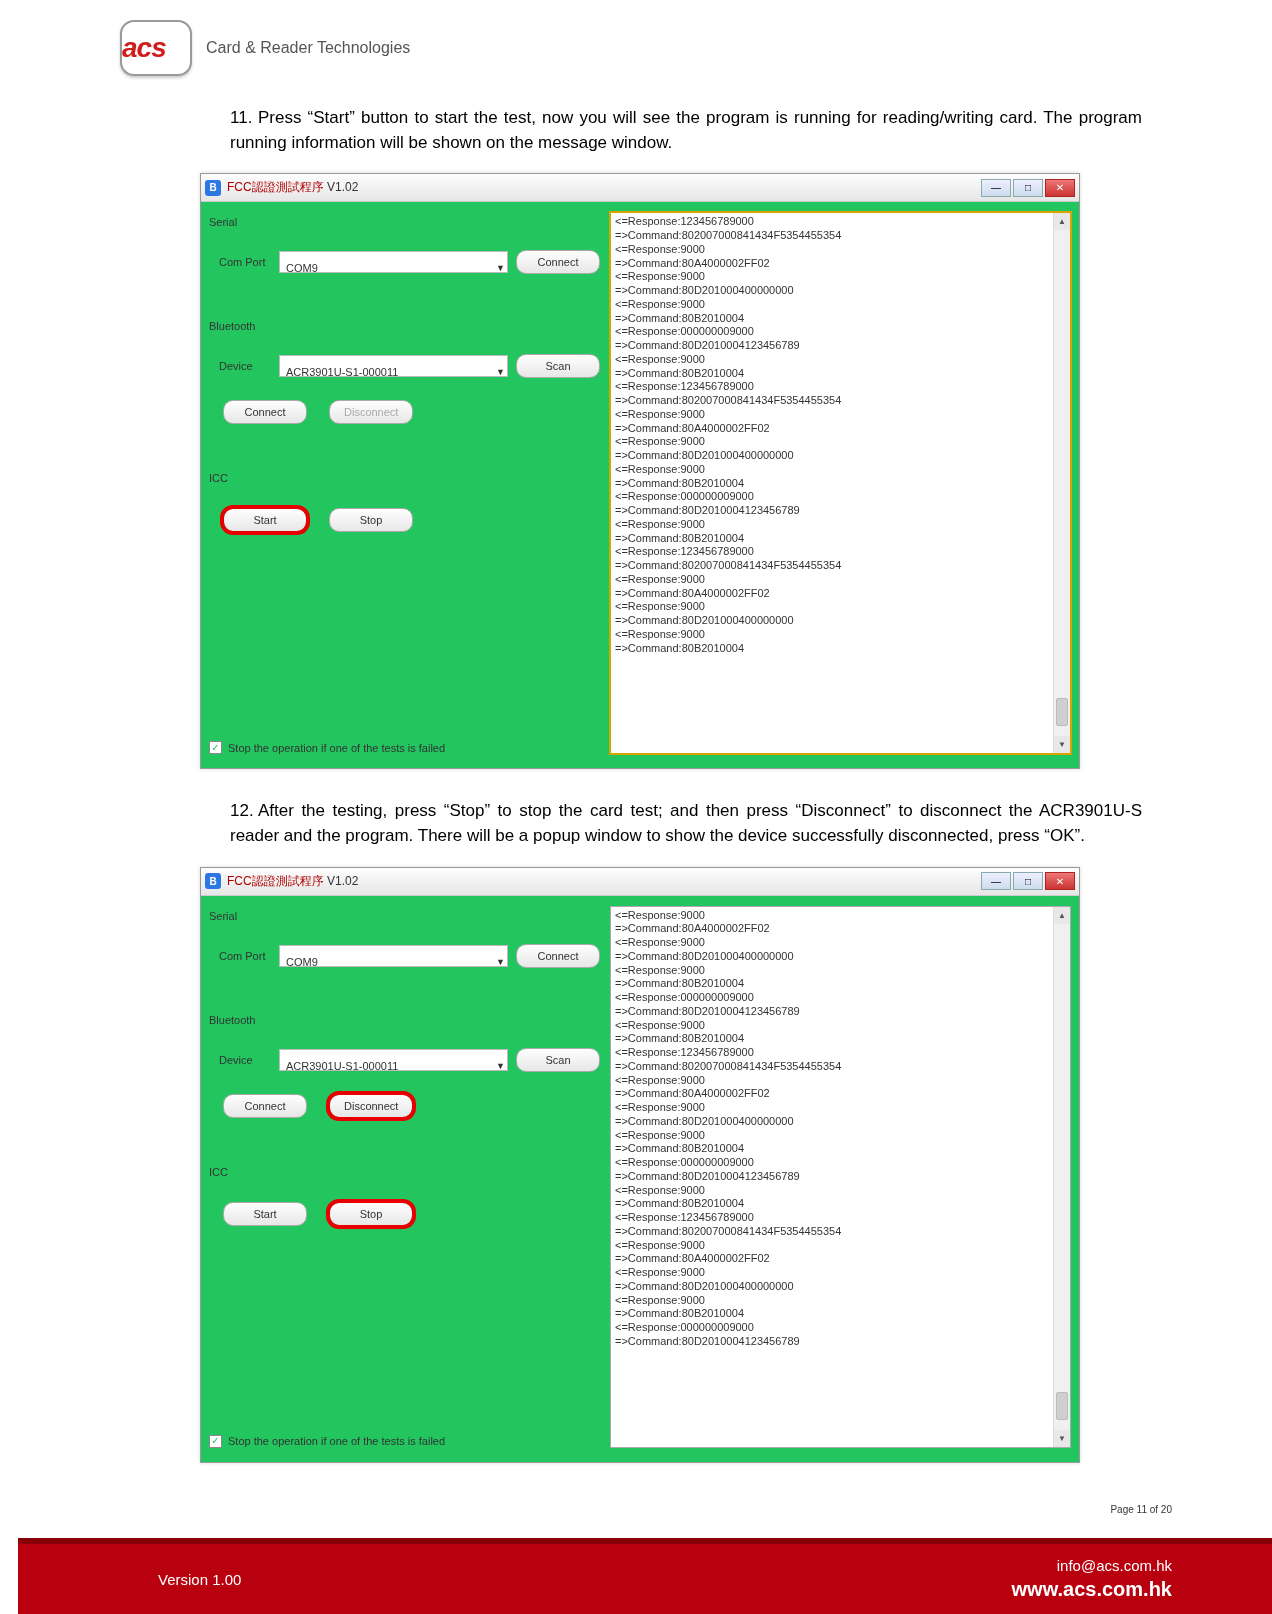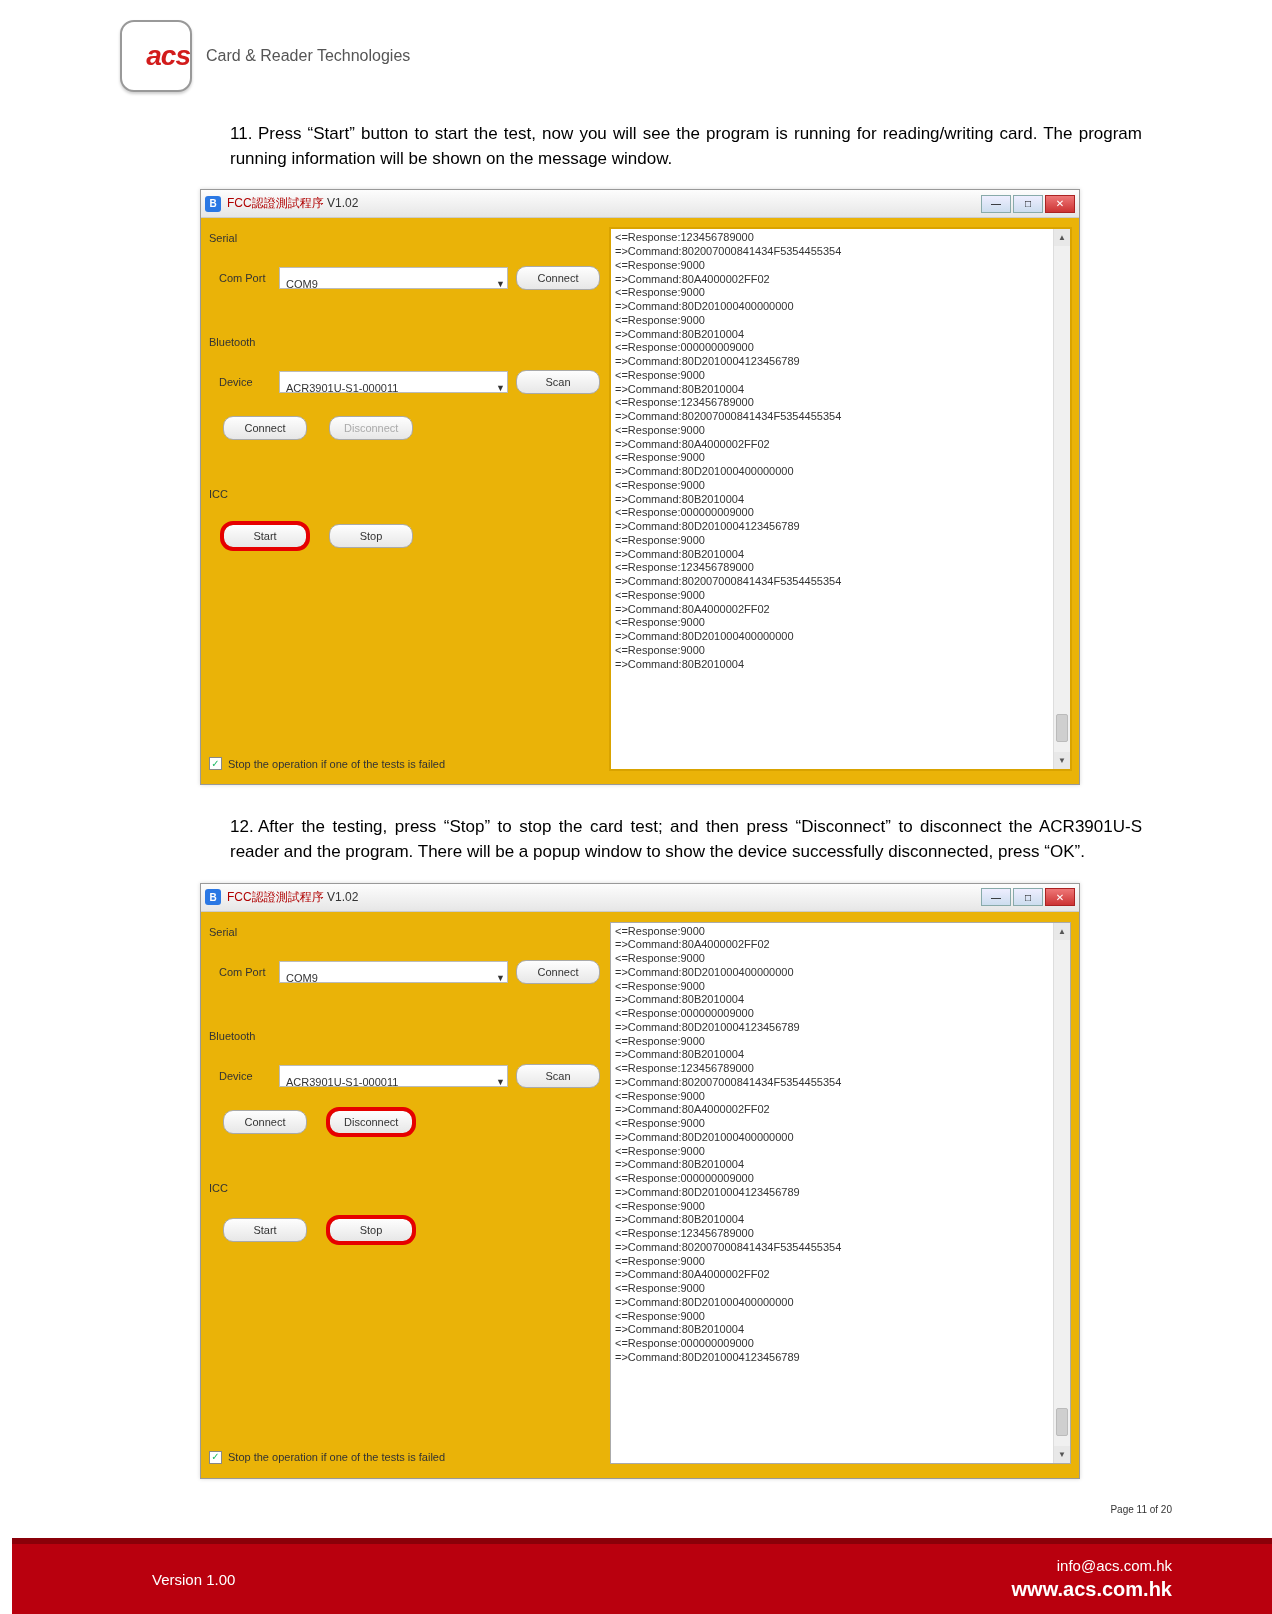--- a/index.html
+++ b/index.html
@@ -1,58 +1,58 @@
 <!DOCTYPE html>
 <html><head>
 <meta charset="utf-8">
 <style>
   * { box-sizing: border-box; }
   body { margin:0; padding:0; font-family: Arial, sans-serif; background:#fff; width:1272px; }
   .page { width:1272px; min-height:1614px; position:relative; padding:20px 100px 0 100px; }
   .header { display:flex; align-items:center; gap:14px; margin-bottom:30px; margin-left:20px;}
-  .logo-badge { width:72px; height:72px; border:2px solid #999; border-radius:14px; display:flex; align-items:center; justify-content:flex-end; background:#fff; box-shadow:0 2px 3px rgba(0,0,0,0.2);}
+  .logo-badge { width:72px; height:56px; border:2px solid #999; border-radius:14px; display:flex; align-items:center; justify-content:flex-start; background:#fff; box-shadow:0 2px 3px rgba(0,0,0,0.2);}
   .logo-text { font-size:28px; font-weight:900; color:#d21c1c; font-style:italic; letter-spacing:-1px;}
   .company { line-height:1.1; }
   .company .name { font-size:24px; font-weight:900; color:#111; }
   .company .sub { font-size:16px; color:#555; }
   .content { margin-left:130px; margin-right:30px; font-size:17px; color:#000; }
   ol.steps { list-style:none; padding:0; margin:0; }
   ol.steps > li { margin-bottom:18px; text-align:justify; line-height:1.45;}
   ol.steps > li .num { display:inline-block; min-width:28px; }
   .shot { margin:10px 0 30px -30px; }
   .window { width:880px; border:1px solid #999; background:#f0f0f0; font-family: 'Segoe UI', Tahoma, sans-serif; font-size:11px; box-shadow:0 0 4px rgba(0,0,0,0.15);}
   .titlebar { height:28px; display:flex; align-items:center; background:linear-gradient(#fdfdfd,#e6e6e6); border-bottom:1px solid #ccc; padding:0 4px;}
   .titlebar .bt-icon { width:16px; height:16px; background:#2b78e4; border-radius:3px; display:inline-flex; align-items:center; justify-content:center; color:#fff; font-size:10px; font-weight:bold; margin-right:6px;}
   .titlebar .title { flex:1; color:#333; font-size:12px;}
   .titlebar .title .cn { color:#b00000; }
   .winbtns { display:flex; gap:2px;}
   .winbtn { width:30px; height:18px; border:1px solid #8aa; background:linear-gradient(#eef,#cde); font-size:10px; display:flex; align-items:center; justify-content:center;}
   .winbtn.close { background:linear-gradient(#e77,#c33); color:#fff; border-color:#a22;}
-  .winbody { display:flex; background:#eab308; padding:10px 8px 14px 8px; gap:6px;}
+  .winbody { display:flex; background:#22c55e; padding:10px 8px 14px 8px; gap:6px;}
   .leftcol { width:395px; display:flex; flex-direction:column; gap:8px; color:#333; padding-right:4px;}
   .group-title { font-size:11px; color:#333; margin:4px 0 8px 0;}
   .row { display:flex; align-items:center; gap:8px; margin:6px 0;}
   .lbl { width:62px; font-size:11px; color:#333; text-align:left; padding-left:10px;}
   .combo { flex:1; height:22px; border:1px solid #bbb; background:#fff; display:flex; align-items:center; justify-content:space-between; padding:12px 2px 0 6px; font-size:11px;}
   .combo .chev { font-size:9px; color:#333;}
   .btn { height:24px; border:1px solid #aaa; background:linear-gradient(#fefefe,#e7e7e7); padding:0 14px; display:inline-flex; align-items:center; justify-content:center; font-size:11px; color:#333; border-radius:10px; min-width:84px;}
   .btn.dis { color:#aaa; }
   .btn.hl-red { outline:4px solid #e60000; outline-offset:-1px;}
   .btnrow { display:flex; gap:22px; padding-left:14px; margin:8px 0;}
   .check { display:flex; align-items:center; gap:6px; font-size:11px; color:#333; margin-top:auto; padding-top:60px;}
   .checkbox { width:13px; height:13px; border:1px solid #888; background:#fff; display:inline-flex; align-items:center; justify-content:center; font-size:10px; color:#2b6; line-height:1;}
   .logbox { flex:1; border:1px solid #aaa; background:#fff; padding:2px 4px; font-size:11px; color:#333; position:relative; height:542px; overflow:hidden;}
   .logbox.hl { outline:2px solid #d9a300; outline-offset:-1px;}
   .logline { white-space:nowrap; line-height:1.25;}
   .scroll { position:absolute; right:0; top:0; bottom:0; width:17px; background:#f0f0f0; border-left:1px solid #ddd;}
   .scroll .up, .scroll .down { height:17px; background:#e8e8e8; display:flex; align-items:center; justify-content:center; font-size:8px; color:#555;}
   .scroll .track { position:absolute; top:17px; bottom:17px; left:0; right:0;}
   .scroll .thumb { position:absolute; left:2px; right:2px; height:28px; background:#cfcfcf; border:1px solid #bbb; border-radius:2px;}
   .pagenum { position:absolute; right:100px; top:1504px; font-size:10px; color:#333;}
-  .footer { position:absolute; left:12px; right:0; bottom:0; height:70px; background:#b9000e; color:#fff; display:flex; align-items:center; justify-content:space-between; padding:0 100px 0 140px;}
+  .footer { position:absolute; left:18px; right:0; bottom:0; height:70px; background:#b9000e; color:#fff; display:flex; align-items:center; justify-content:space-between; padding:0 100px 0 140px;}
   .footer .ver { font-size:15px;}
   .footer .right { text-align:right; font-size:15px; line-height:1.3;}
   .footer .right .web { font-size:20px; font-weight:bold;}
   .footer::before { content:""; position:absolute; left:0; right:0; top:-6px; height:6px; background:#8a0009;}
   .section-gap { height:20px; }
 </style>
 </head>
 <body>
 
 <div class="page">

